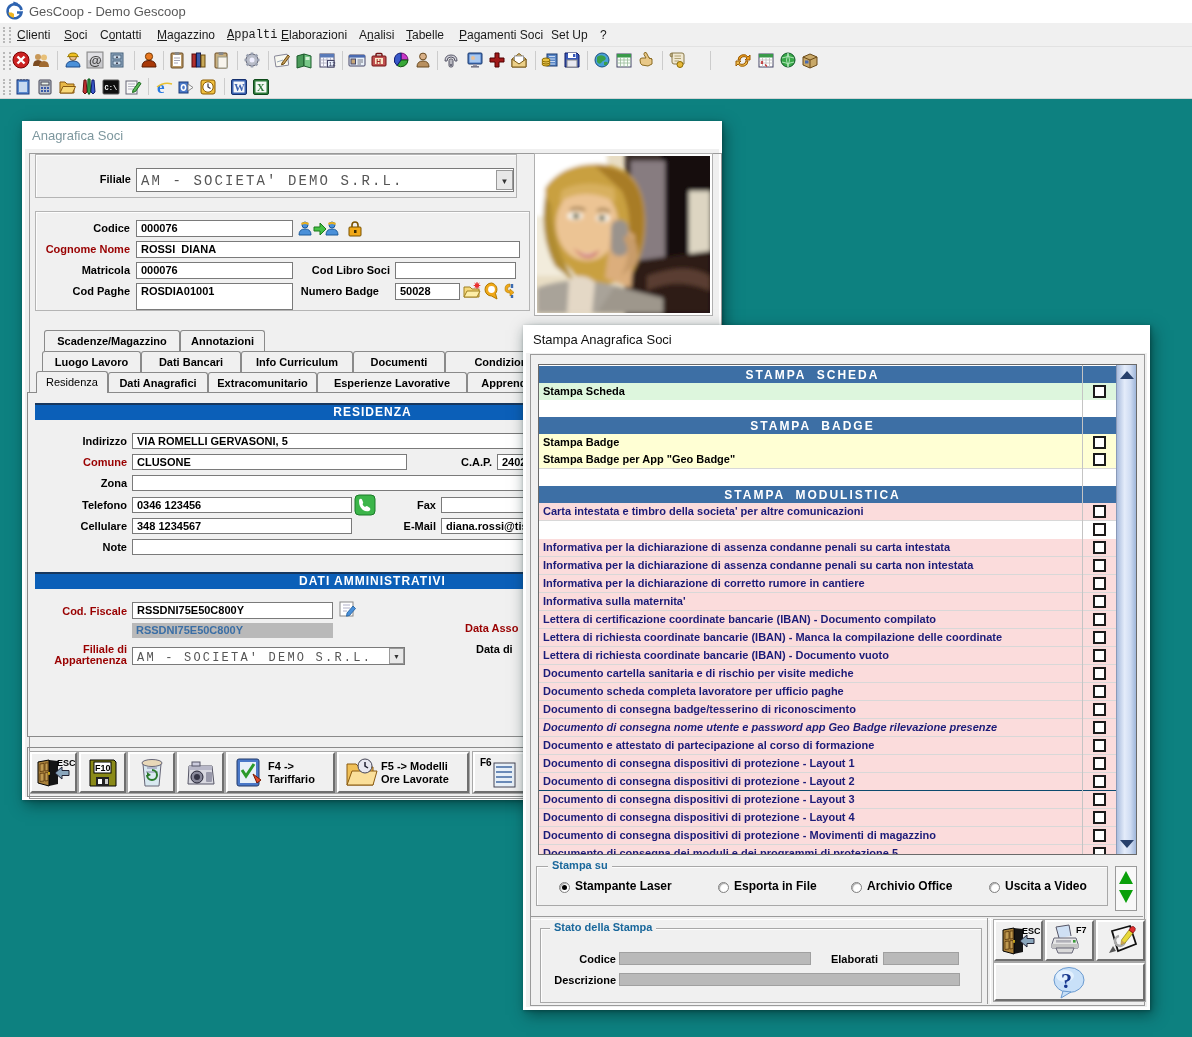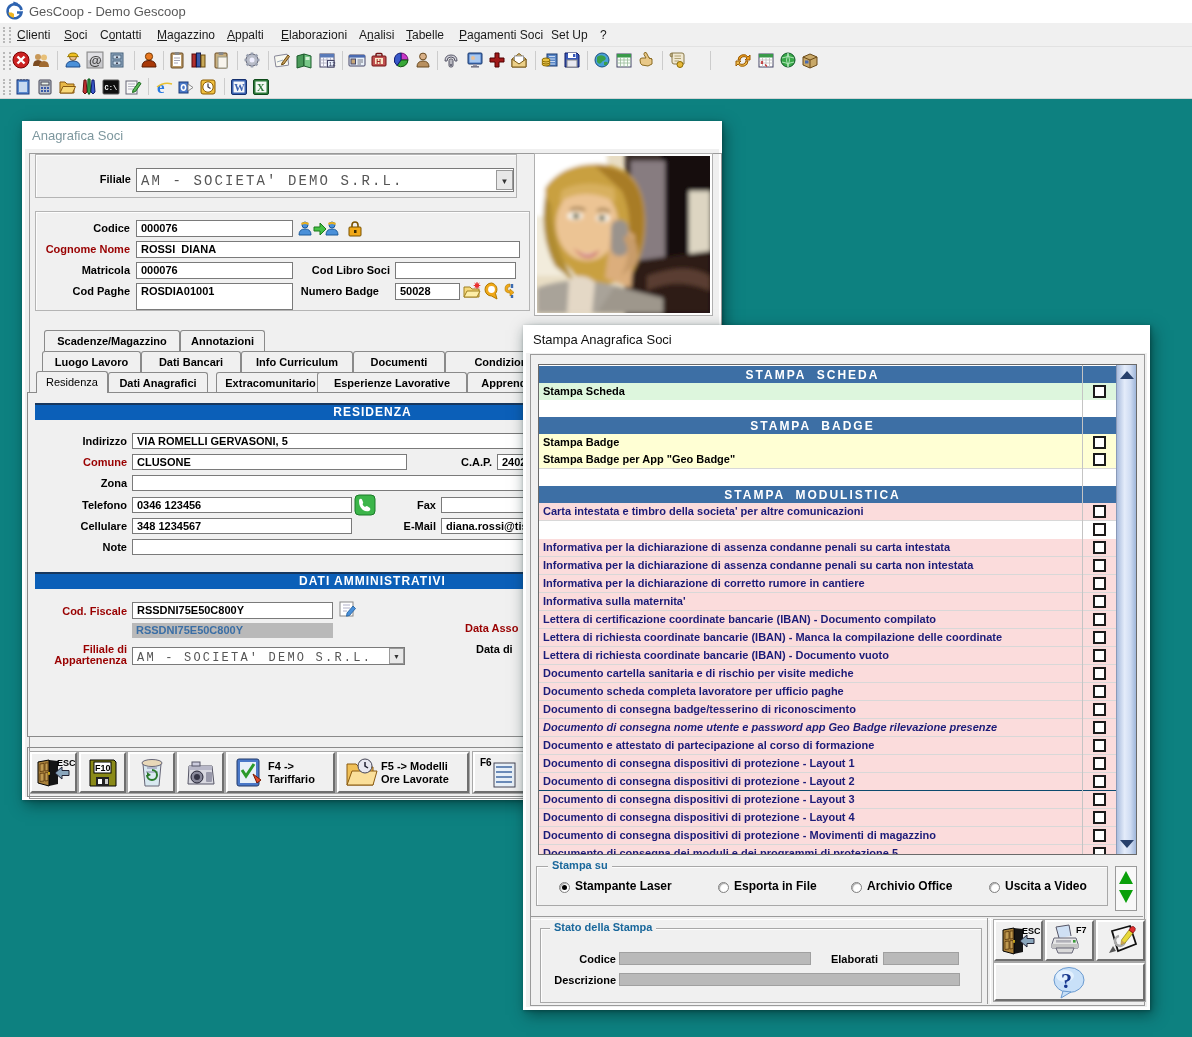--- a/index.html
+++ b/index.html
@@ -58,21 +58,21 @@
 <path d="M3.2 11.5 A7 7 0 0 0 9 16.8 L9 12.8 A3.6 3.6 0 0 1 6.8 11.5Z" fill="#f0b41e"></path>
 <path d="M8.5 0.5 L13 2 L11.8 5.2 L8 3.8Z" fill="#2e63b0"></path>
 </svg></div>
 <div class="abs" id="menubar"></div>
 <div class="grip" style="top:27px;height:16px;"></div>
 
 <div class="mi" style="left:17px;"><u>C</u>lienti</div>
 <div class="mi" style="left:64px;"><u>S</u>oci</div>
 <div class="mi" style="left:100px;">C<u>o</u>ntatti</div>
 <div class="mi" style="left:157px;"><u>M</u>agazzino</div>
-<div class="mi" style="left:227px;"><u>A</u>ppalti</div>
+<div class="mi" style="left:227px;font-family:Liberation Mono, monospace;"><u>A</u>ppalti</div>
 <div class="mi" style="left:281px;"><u>E</u>laborazioni</div>
 <div class="mi" style="left:359px;">A<u>n</u>alisi</div>
 <div class="mi" style="left:406px;"><u>T</u>abelle</div>
 <div class="mi" style="left:459px;"><u>P</u>agamenti Soci</div>
 <div class="mi" style="left:551px;">Set Up</div>
 <div class="mi" style="left:600px;">?</div>
 <div class="abs" id="tb1"></div>
 <div class="grip" style="top:52px;height:18px;"></div>
 <div class="abs" id="tb2"></div>
 <div class="grip" style="top:79px;height:16px;"></div>
@@ -502,21 +502,21 @@
 
   <div class="tab" style="left:19px;top:206px;width:136px;">Scadenze/Magazzino</div>
   <div class="tab" style="left:155px;top:206px;width:85px;">Annotazioni</div>
   <div class="tab" style="left:17px;top:227px;width:99px;">Luogo Lavoro</div>
   <div class="tab" style="left:116px;top:227px;width:100px;">Dati Bancari</div>
   <div class="tab" style="left:216px;top:227px;width:112px;">Info Curriculum</div>
   <div class="tab" style="left:328px;top:227px;width:92px;">Documenti</div>
   <div class="tab" style="left:420px;top:227px;width:115px;">Condizioni</div>
   <div class="tab atab" style="left:11px;top:247px;width:72px;">Residenza</div>
   <div class="tab" style="left:83px;top:248px;width:100px;">Dati Anagrafici</div>
-  <div class="tab" style="left:183px;top:248px;width:109px;margin-left:8px;">Extracomunitario</div>
+  <div class="tab" style="left:183px;top:248px;width:109px;">Extracomunitario</div>
   <div class="tab" style="left:292px;top:248px;width:150px;">Esperienze Lavorative</div>
   <div class="tab" style="left:442px;top:248px;width:103px;">Apprendistato</div>
 
   <div class="abs" style="left:2px;top:268px;width:690px;height:345px;border:1px solid #8a8a8a;background:#f0f0f0;box-sizing:border-box;"></div>
   <div class="bluebar" style="left:10px;top:279px;width:675px;height:17px;">RESIDENZA</div>
   <div class="lab" style="left:32px;top:311px;width:70px;">Indirizzo</div>
   <div class="in" style="left:107px;top:309px;width:585px;height:16px;">VIA ROMELLI GERVASONI, 5</div>
   <div class="lab red" style="left:32px;top:332px;width:70px;">Comune</div>
   <div class="in" style="left:107px;top:330px;width:275px;height:16px;">CLUSONE</div>
   <div class="lab" style="left:407px;top:332px;width:60px;">C.A.P.</div>

